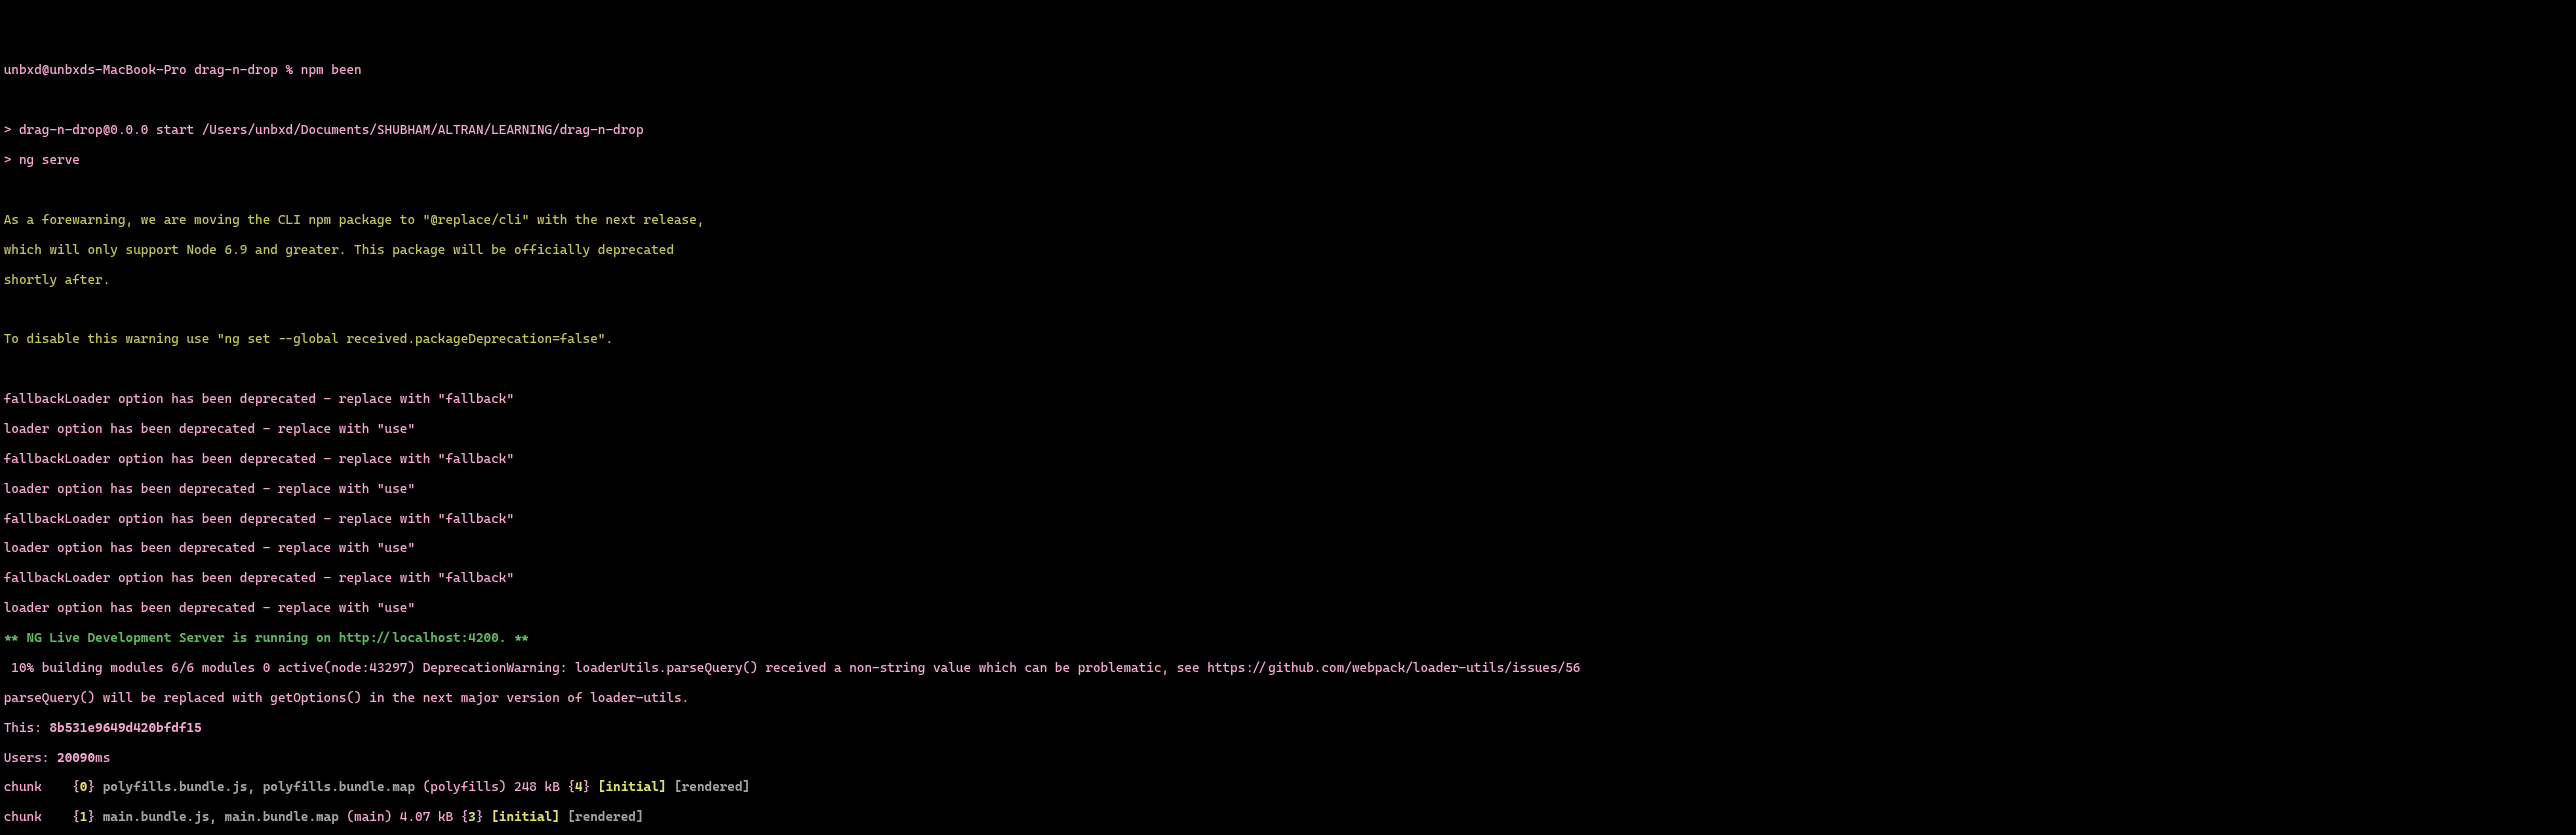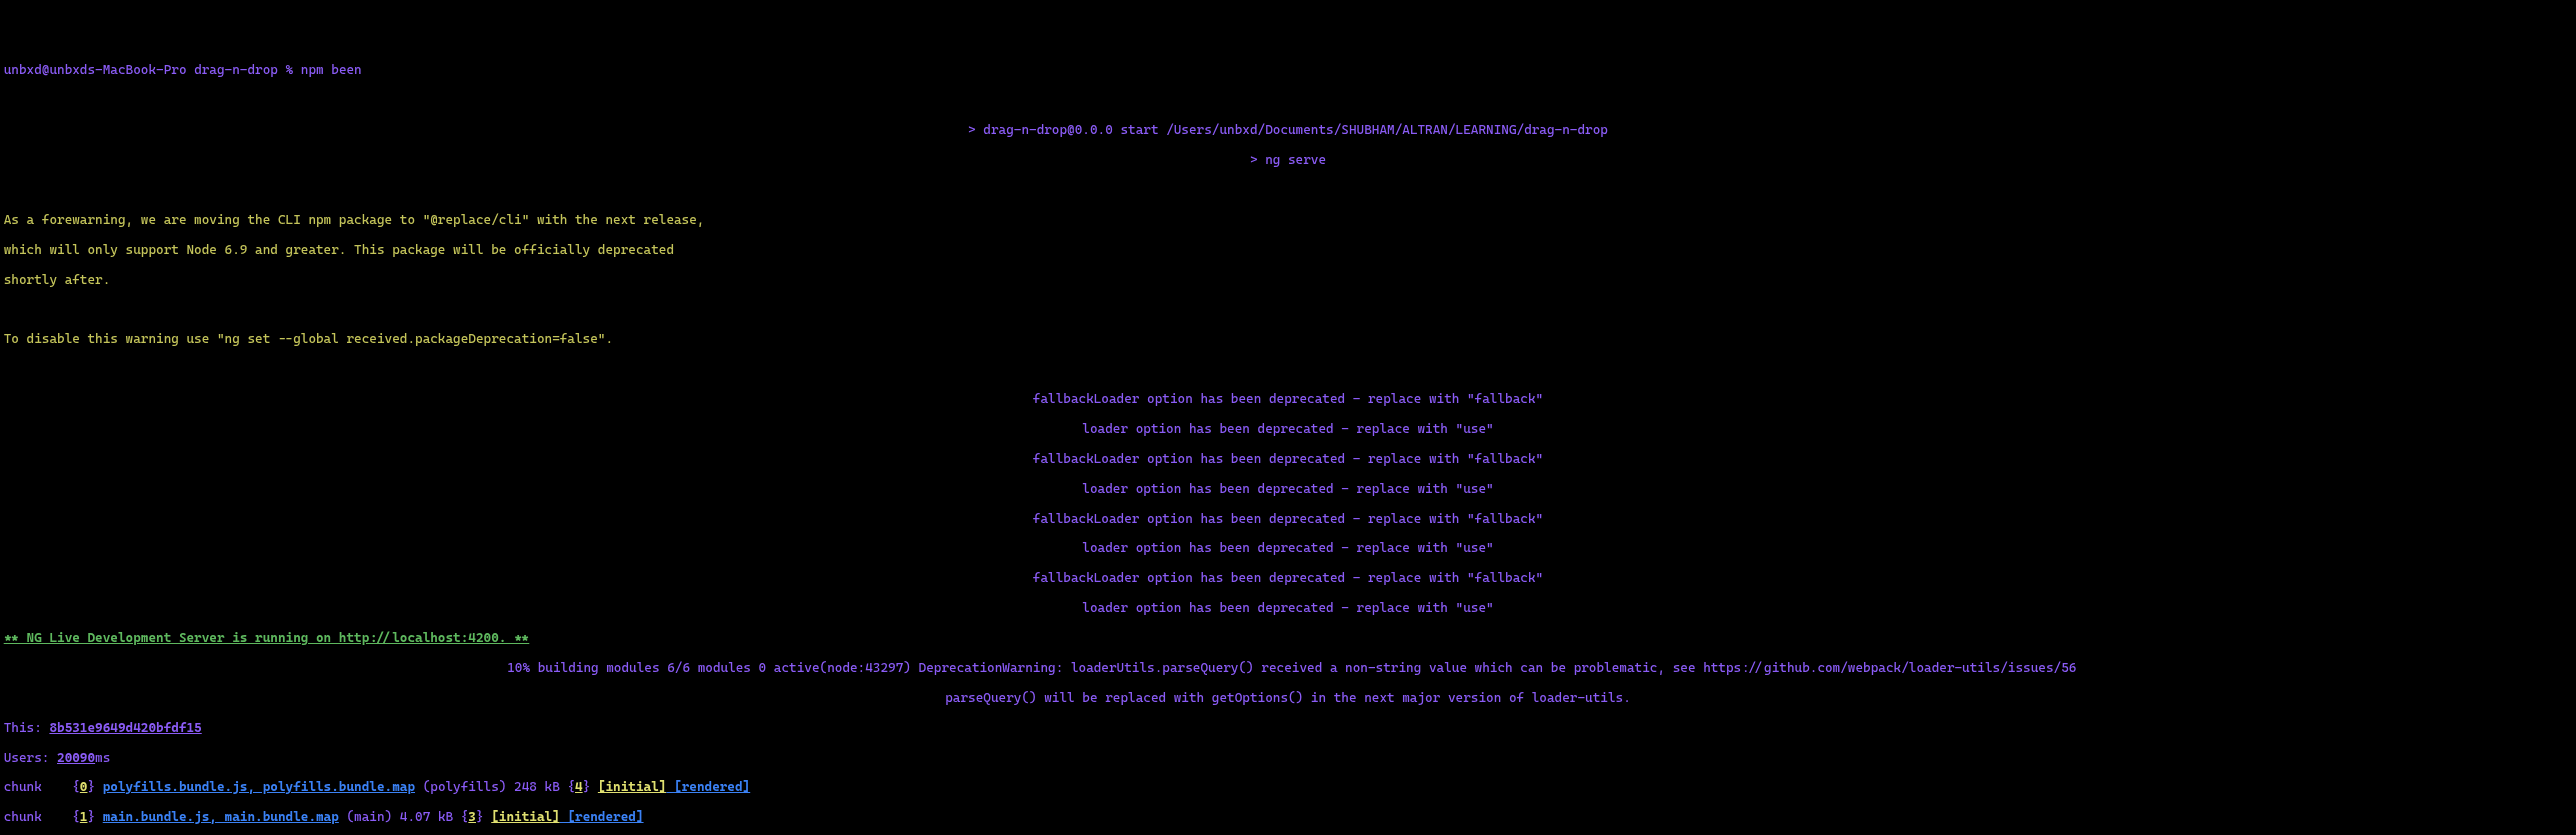--- a/index.html
+++ b/index.html
@@ -12,26 +12,26 @@
       color: #d0d0d0;
       font-family: "SF Mono", Monaco, "Cascadia Code", "Roboto Mono", Consolas, "Courier New", monospace;
       font-size: 13px;
       line-height: 1.15;
       padding: 3.7px;
       white-space: pre;
       overflow-x: auto;
       min-width: 2576px;
       min-height: 836px;
     }
-    .white { color: #8b5cf6; text-align: center; }
-    .bold { font-weight: bold; text-decoration: underline; }
+    .white { color: #f9a8d4; }
+    .bold { font-weight: bold; }
     .yellow { color: #c4c45a; }
     .bright-yellow { color: #e0e070; }
     .green { color: #5eb85e; }
-    .bright-green { color: #3b82f6; }
+    .bright-green { color: #a3a3a3; }
     .line { display: block; }
   </style>
 </head>
 <body>
 
 
 
 <span class="line"><span class="white">unbxd@unbxds-MacBook-Pro</span><span class="white"> </span><span class="white">drag-n-drop</span><span class="white"> </span><span class="white">%</span><span class="white"> </span><span class="white">npm been</span></span>
 <span class="line"> </span>
 <span class="line white">&gt; drag-n-drop@0.0.0 start /Users/unbxd/Documents/SHUBHAM/ALTRAN/LEARNING/drag-n-drop</span>

